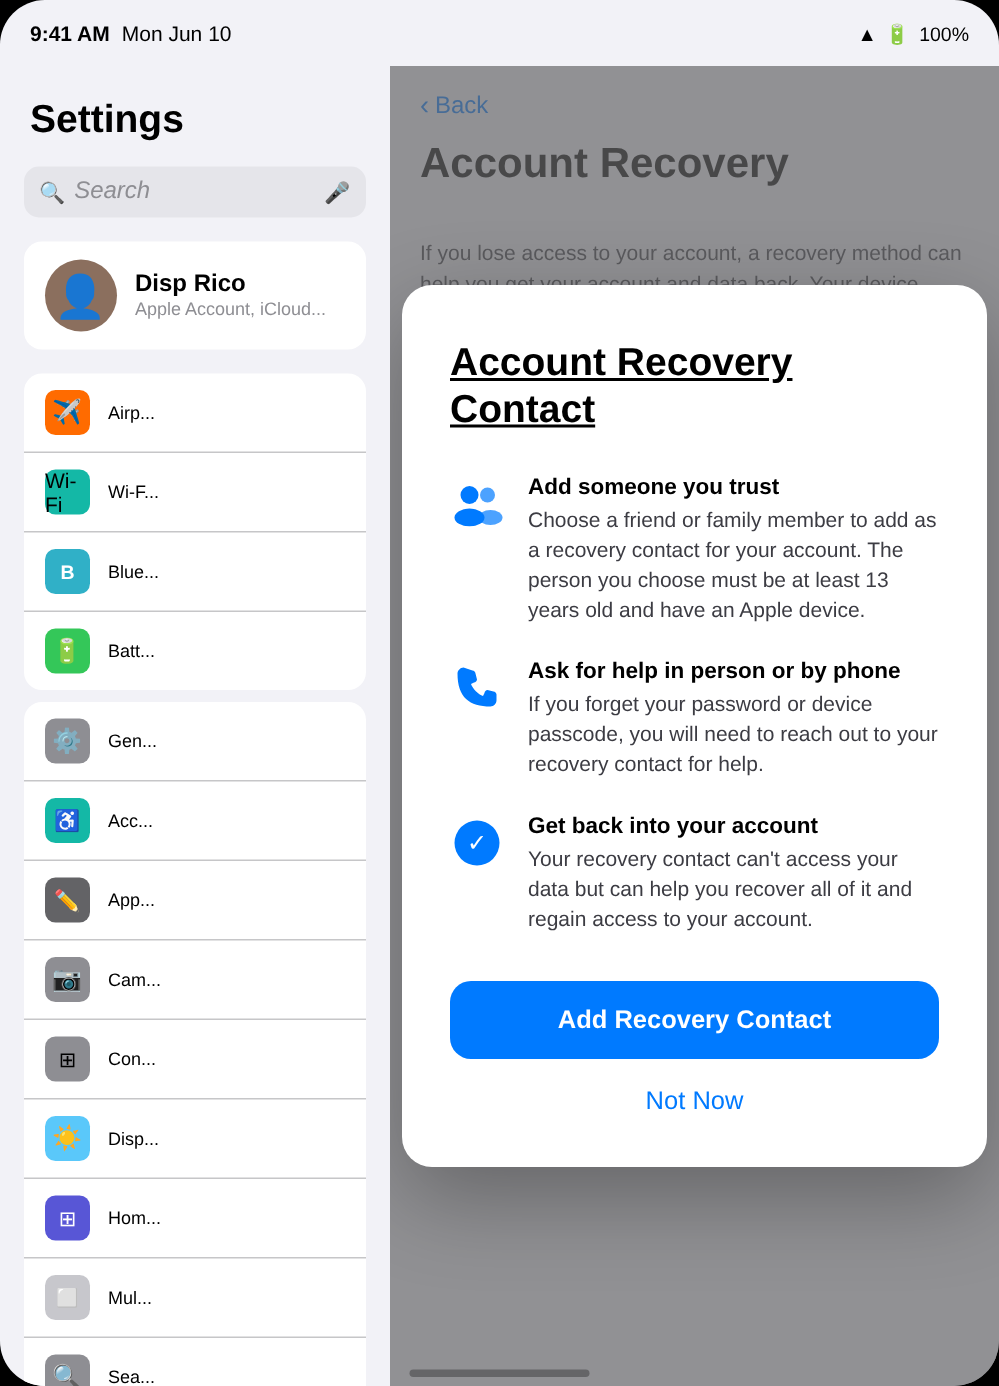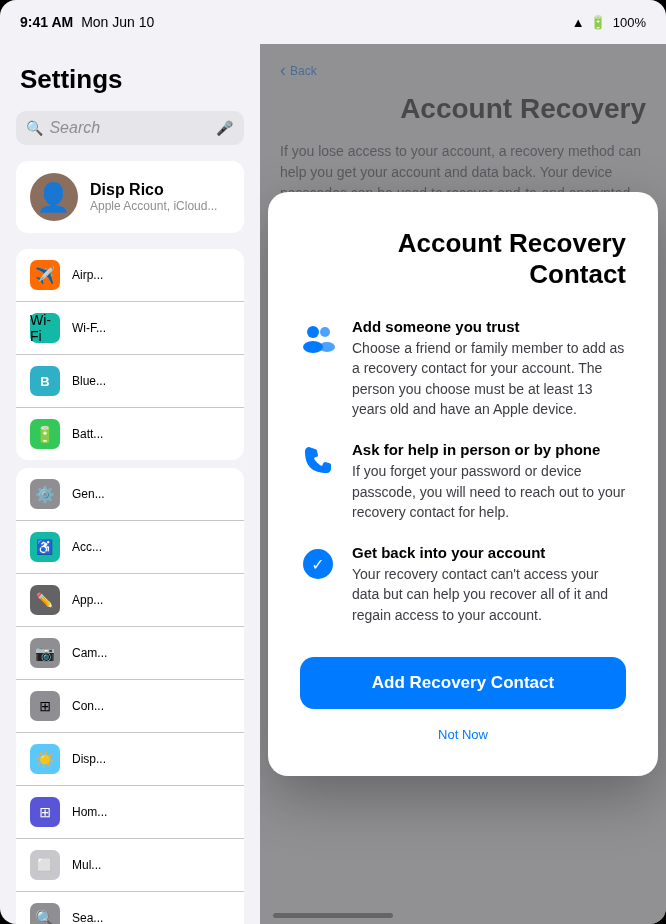--- a/index.html
+++ b/index.html
@@ -11,21 +11,21 @@
       font-family: -apple-system, 'SF Pro Text', 'Helvetica Neue', sans-serif;
       overflow: hidden;
       position: relative;
     }
 
     
     .ipad-frame {
       width: 666px;
       height: 924px;
       background: #1c1c1e;
-      border-radius: 16px;
+      border-radius: 30px;
       overflow: hidden;
       position: relative;
     }
 
     
     .status-bar {
       width: 100%;
       height: 44px;
       background: #f2f2f7;
       display: flex;
@@ -217,29 +217,29 @@
       margin-bottom: 12px;
     }
 
     .back-chevron {
       color: #007aff;
       font-size: 18px;
     }
 
     .back-label {
       color: #007aff;
-      font-size: 12px;
+      font-size: 16px;
     }
 
     .panel-title {
       font-size: 28px;
       font-weight: 700;
       color: #000;
-      text-align: right;
-      margin-bottom: 16px;
+      text-align: left;
+      margin-bottom: 33px;
     }
 
     .panel-description {
       font-size: 14px;
       color: #3c3c43;
       line-height: 1.5;
       margin-bottom: 20px;
     }
 
     .recovery-contact-label {
@@ -290,22 +290,23 @@
       background: #fff;
       border-radius: 20px;
       padding: 36px 32px 30px 32px;
       box-shadow: 0 20px 60px rgba(0,0,0,0.3);
     }
 
     .modal-title {
       font-size: 26px;
       font-weight: 700;
       color: #000;
-      text-align: right;
+      text-align: left;
       margin-bottom: 28px;
+      text-decoration: underline;
     }
 
     .modal-feature {
       display: flex;
       align-items: flex-start;
       gap: 16px;
       margin-bottom: 22px;
     }
 
     .feature-icon-wrap {
@@ -356,21 +357,21 @@
       margin-top: 10px;
       margin-bottom: 14px;
       text-align: center;
     }
 
     .modal-not-now {
       width: 100%;
       background: none;
       border: none;
       color: #007aff;
-      font-size: 13px;
+      font-size: 17px;
       font-weight: 400;
       cursor: pointer;
       text-align: center;
       padding: 4px;
     }
 
     
     .home-indicator {
       position: absolute;
       bottom: 6px;

